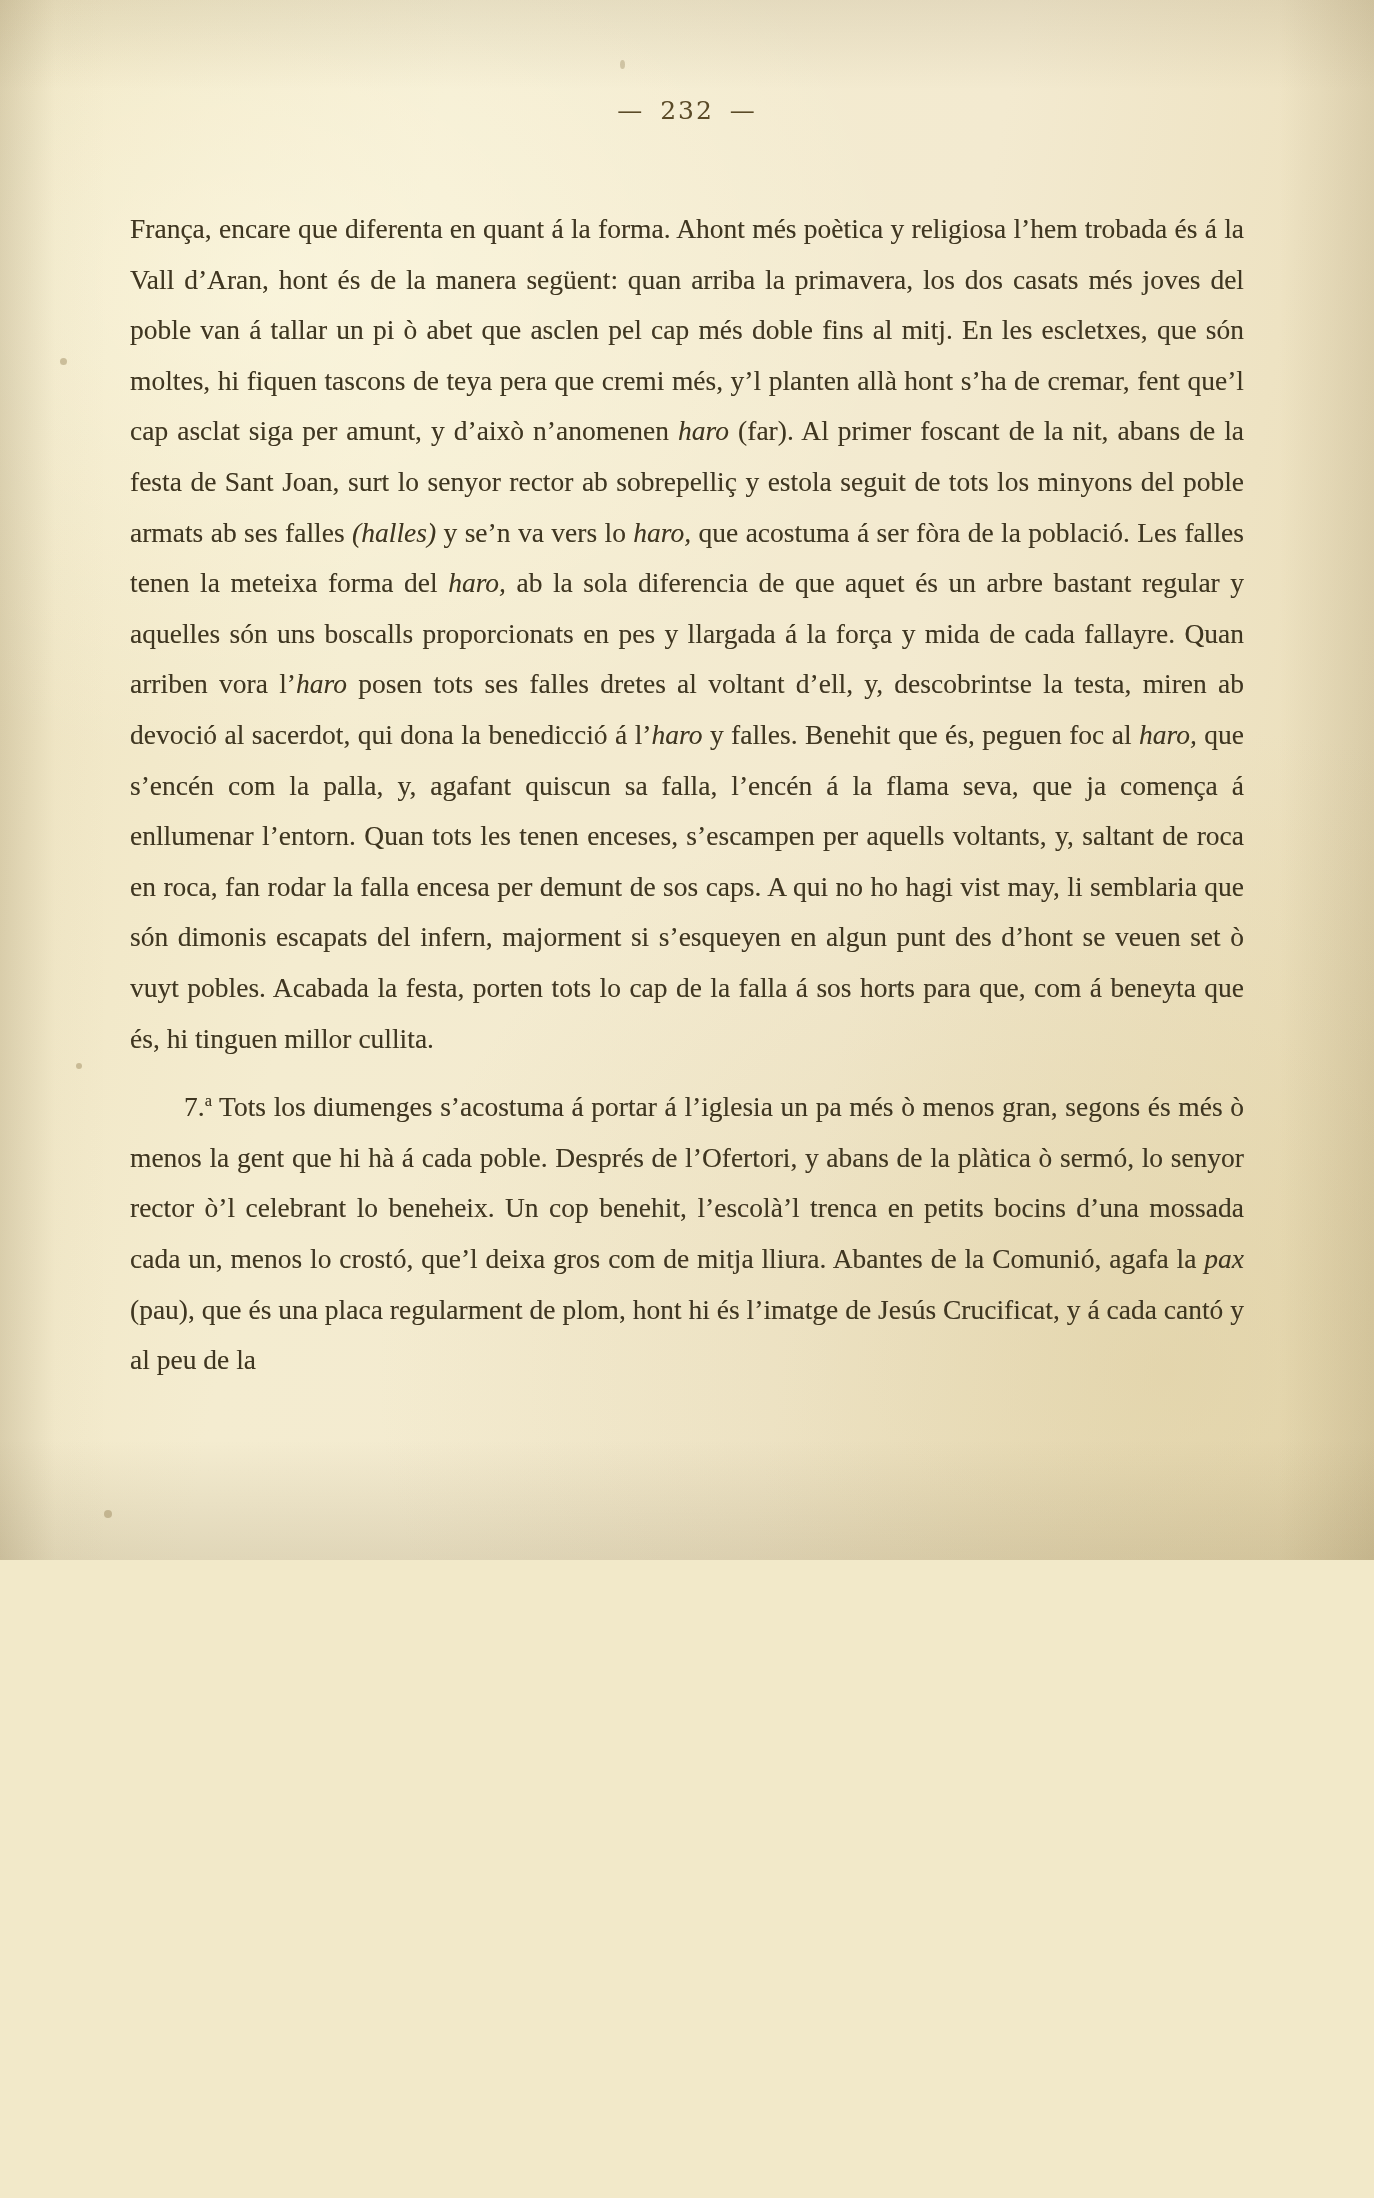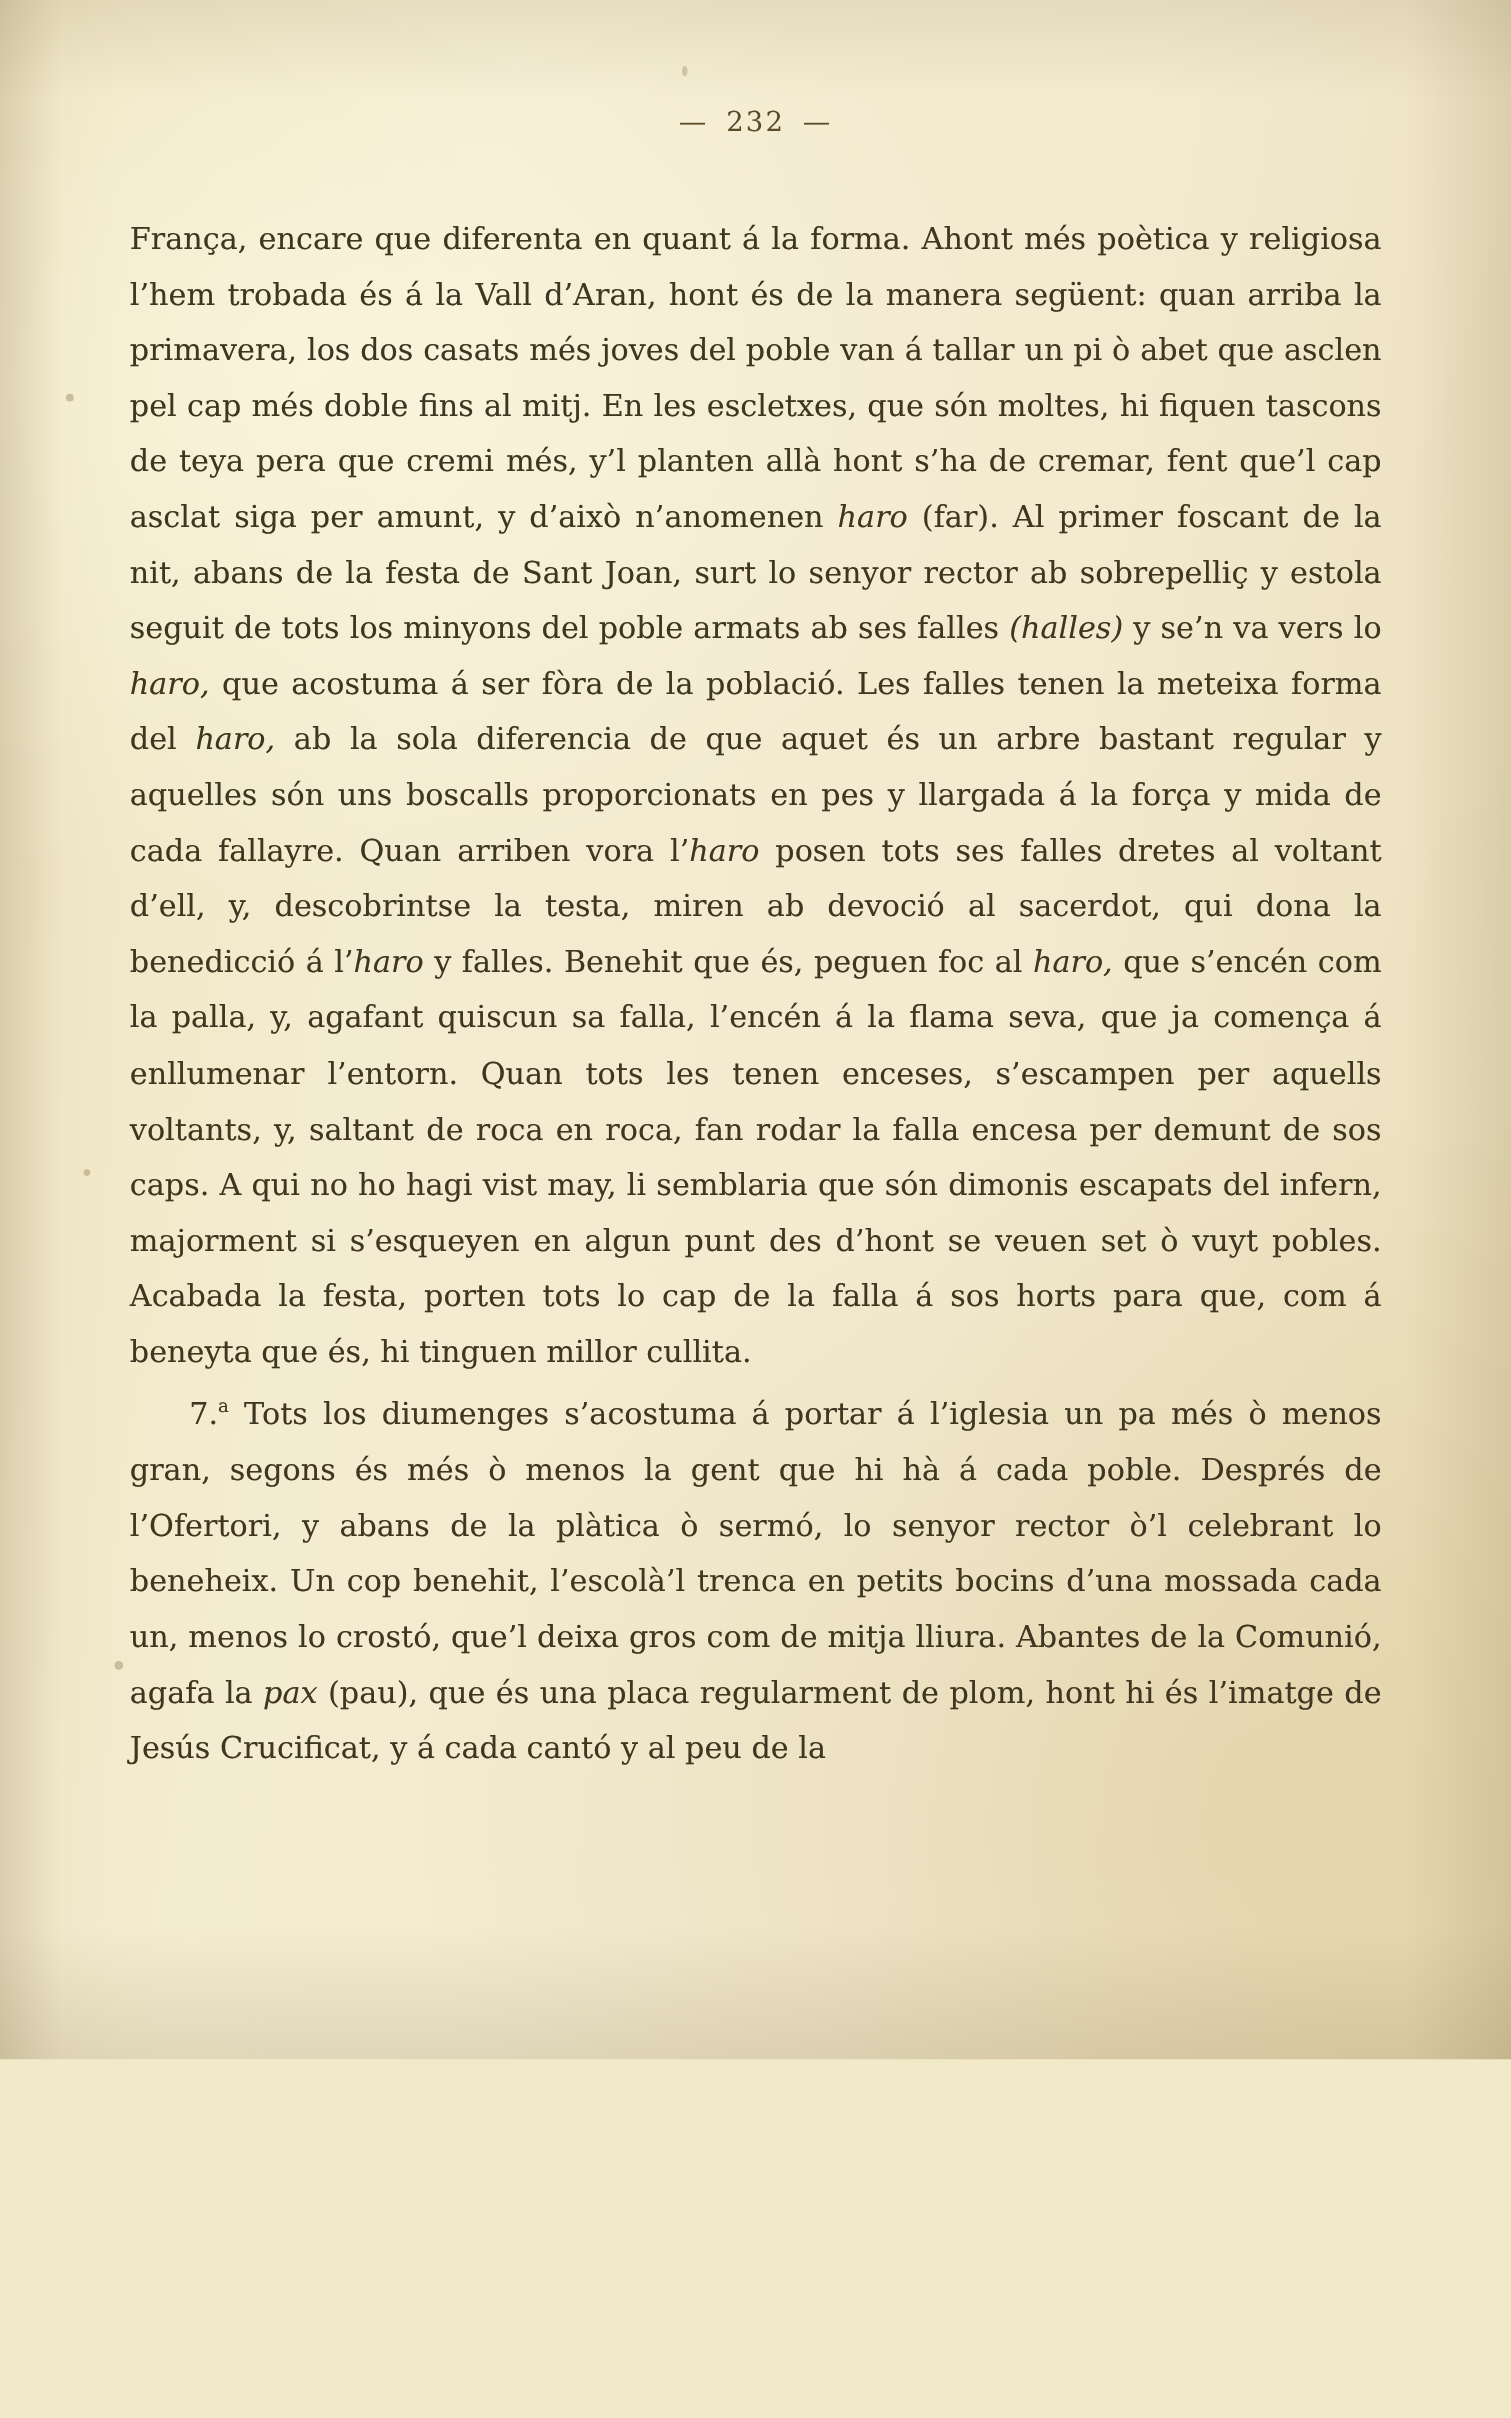--- a/index.html
+++ b/index.html
@@ -10,21 +10,21 @@
     width: 1374px;
     height: 2198px;
     background: #f2e9c9;
     font-family: "DejaVu Serif", serif;
     overflow: hidden;
   }
   
   .page {
     position: relative;
     width: 1374px;
-    height: 1872px;
+    height: 1560px;
     box-sizing: border-box;
     background:
       radial-gradient(ellipse 900px 700px at 20% 18%, rgba(255,252,232,0.55), rgba(255,252,232,0) 70%),
       radial-gradient(ellipse 1100px 900px at 85% 88%, rgba(216,199,150,0.45), rgba(216,199,150,0) 72%),
       linear-gradient(100deg, #efe4c0 0%, #f4ecd0 28%, #f3ead0 62%, #e9dcb6 100%);
   }
   .edge-shadow {
     position: absolute;
     inset: 0;
     pointer-events: none;
@@ -62,22 +62,23 @@
     top: 192px;
     left: 118px;
     width: 1138px;
     color: #3f3621;
     font-size: 27.5px;
     line-height: 50.6px;
     text-align: justify;
     text-justify: inter-word;
   }
   .textblock p {
-    margin: 0;
+    margin: 12px;
     text-indent: 0;
+    font-family: Liberation Serif, serif;
   }
   .textblock p.indent {
     text-indent: 54px;
   }
   .it { font-style: italic; }
   .sup {
     font-size: 0.6em;
     vertical-align: super;
     letter-spacing: 0;
   }

